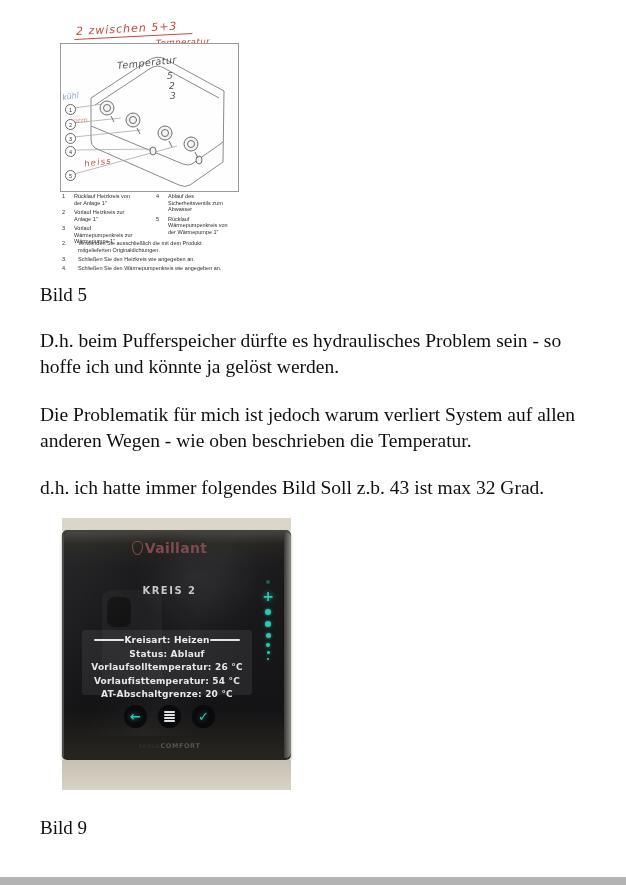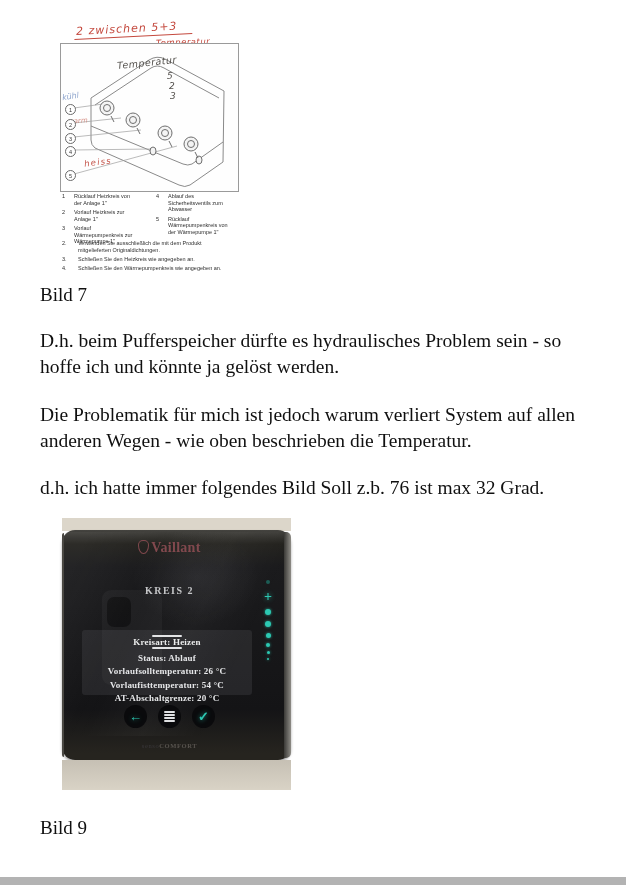--- a/index.html
+++ b/index.html
@@ -41,43 +41,43 @@
   
   .caption{position:absolute;left:40px;font-size:19px;color:#101010;}
   .para{position:absolute;left:40px;width:545px;margin:0;font-size:19.5px;line-height:26px;color:#101010;}
 
   
   #fig2{position:absolute;left:62px;top:518px;width:229px;height:272px;margin:0;
         font-family:"DejaVu Sans",sans-serif;}
   .wall-top{position:absolute;left:0;top:0;width:229px;height:13px;background:#dcd6ca;}
   .wall-bottom{position:absolute;left:0;top:242px;width:229px;height:30px;
         background:linear-gradient(180deg,#c6c0b4,#d9d3c6);}
-  .device{position:absolute;left:0;top:12px;width:229px;height:230px;border-radius:13px;
+  .device{position:absolute;left:0;top:12px;width:229px;height:230px;border-radius:5px;
         background:linear-gradient(180deg,#454440 0%,#24231f 6%,#1b1b1d 16%,#141416 78%,#26241f 97%);
-        box-shadow:0 2px 3px rgba(0,0,0,.35);font-family:Liberation Serif, serif;}
+        box-shadow:0 2px 3px rgba(0,0,0,.35);}
   .device-right-strip{position:absolute;right:0;top:2px;bottom:2px;width:7px;border-radius:0 5px 5px 0;
         background:linear-gradient(90deg,#3a3936,#8e8c86);}
   .device-left-edge{position:absolute;left:0;top:3px;bottom:3px;width:2px;border-radius:5px 0 0 5px;background:#4a4843;}
   .screen-glare{position:absolute;left:2px;top:2px;right:8px;bottom:24px;border-radius:5px;
         background:radial-gradient(90px 70px at 60% 22%,rgba(205,205,215,.08),transparent 70%),
                    linear-gradient(115deg,rgba(255,255,255,.045) 8%,transparent 34%,rgba(255,255,255,.03) 55%,transparent 75%);}
   .phone-reflection{position:absolute;left:40px;top:60px;width:60px;height:95px;border-radius:9px;
         background:rgba(165,165,175,.06);}
   .phone-reflection::after{content:"";position:absolute;left:5px;top:7px;width:24px;height:30px;border-radius:7px;
         background:rgba(0,0,0,.38);}
   .brand{position:absolute;left:0;top:10px;width:215px;text-align:center;
         font-size:14px;font-weight:bold;color:#82494e;letter-spacing:.3px;}
   .shield{display:inline-block;width:9px;height:12px;border:1.6px solid #82494e;
         border-radius:45% 45% 50% 50%/35% 35% 62% 62%;margin-right:2px;vertical-align:-2px;}
   .screen-title{position:absolute;left:0;top:55px;width:215px;text-align:center;
         font-size:10px;font-weight:bold;color:#c6c7c9;letter-spacing:1.5px;}
   .info-panel{position:absolute;left:20px;top:100px;width:170px;height:65px;border-radius:3px;
         background:rgba(130,132,138,.16);box-sizing:border-box;padding-top:5px;}
   .panel-heading{display:flex;align-items:center;justify-content:center;
-        font-size:9px;font-weight:bold;color:#eceded;letter-spacing:.2px;flex-direction:column;}
+        font-size:9px;font-weight:bold;color:#eceded;letter-spacing:.2px;}
   .hline{width:30px;height:2px;background:#e3e4e6;border-radius:1px;}
   .panel-row{text-align:center;font-size:9px;font-weight:bold;color:#e6e7e9;margin-top:3.5px;letter-spacing:.2px;}
   .btn-row{position:absolute;left:0;top:175px;width:215px;display:flex;justify-content:center;gap:11px;}
   .btn{width:23px;height:23px;border-radius:50%;background:#0a0a0c;
         display:flex;align-items:center;justify-content:center;}
   .btn-teal{color:#2cc8b2;font-size:13px;font-weight:bold;text-shadow:0 0 5px rgba(44,200,178,.8);}
   .menu-bars{display:flex;flex-direction:column;gap:1.6px;}
   .menu-bars i{display:block;width:11px;height:1.6px;background:#dfe0e2;border-radius:1px;}
   .slider{position:absolute;left:199px;top:50px;width:14px;display:flex;flex-direction:column;align-items:center;}
   .sdot{border-radius:50%;background:#2cc8b2;box-shadow:0 0 3px rgba(44,200,178,.8);}
@@ -187,24 +187,24 @@
           <span class="inum">3.</span>
           <span class="itext">Schließen Sie den Heizkreis wie angegeben an.</span>
         </div>
       <div class="irow">
           <span class="inum">4.</span>
           <span class="itext">Schließen Sie den Wärmepumpenkreis wie angegeben an.</span>
         </div>
     </div>
   </figure>
 
-  <div class="caption" style="top:284px">Bild 7</div>
+  <div class="caption" style="top:284px">Bild 5</div>
   <p class="para" style="top:402px">Die Problematik für mich ist jedoch warum verliert System auf allen anderen Wegen - wie oben beschrieben die Temperatur.</p>
   <p class="para" style="top:328px">D.h. beim Pufferspeicher dürfte es hydraulisches Problem sein - so hoffe ich und könnte ja gelöst werden.</p>
-  <p class="para" style="top:475px">d.h. ich hatte immer folgendes Bild Soll z.b. 76 ist max 32 Grad.</p>
+  <p class="para" style="top:475px">d.h. ich hatte immer folgendes Bild Soll z.b. 43 ist max 32 Grad.</p>
 
   <figure id="fig2">
     <div class="wall-top"></div>
     <div class="device">
       <div class="device-left-edge"></div>
       <div class="device-right-strip"></div>
       <div class="phone-reflection"></div>
       <div class="screen-glare"></div>
 
       <div class="brand"><span class="shield"></span><span>Vaillant</span></div>

